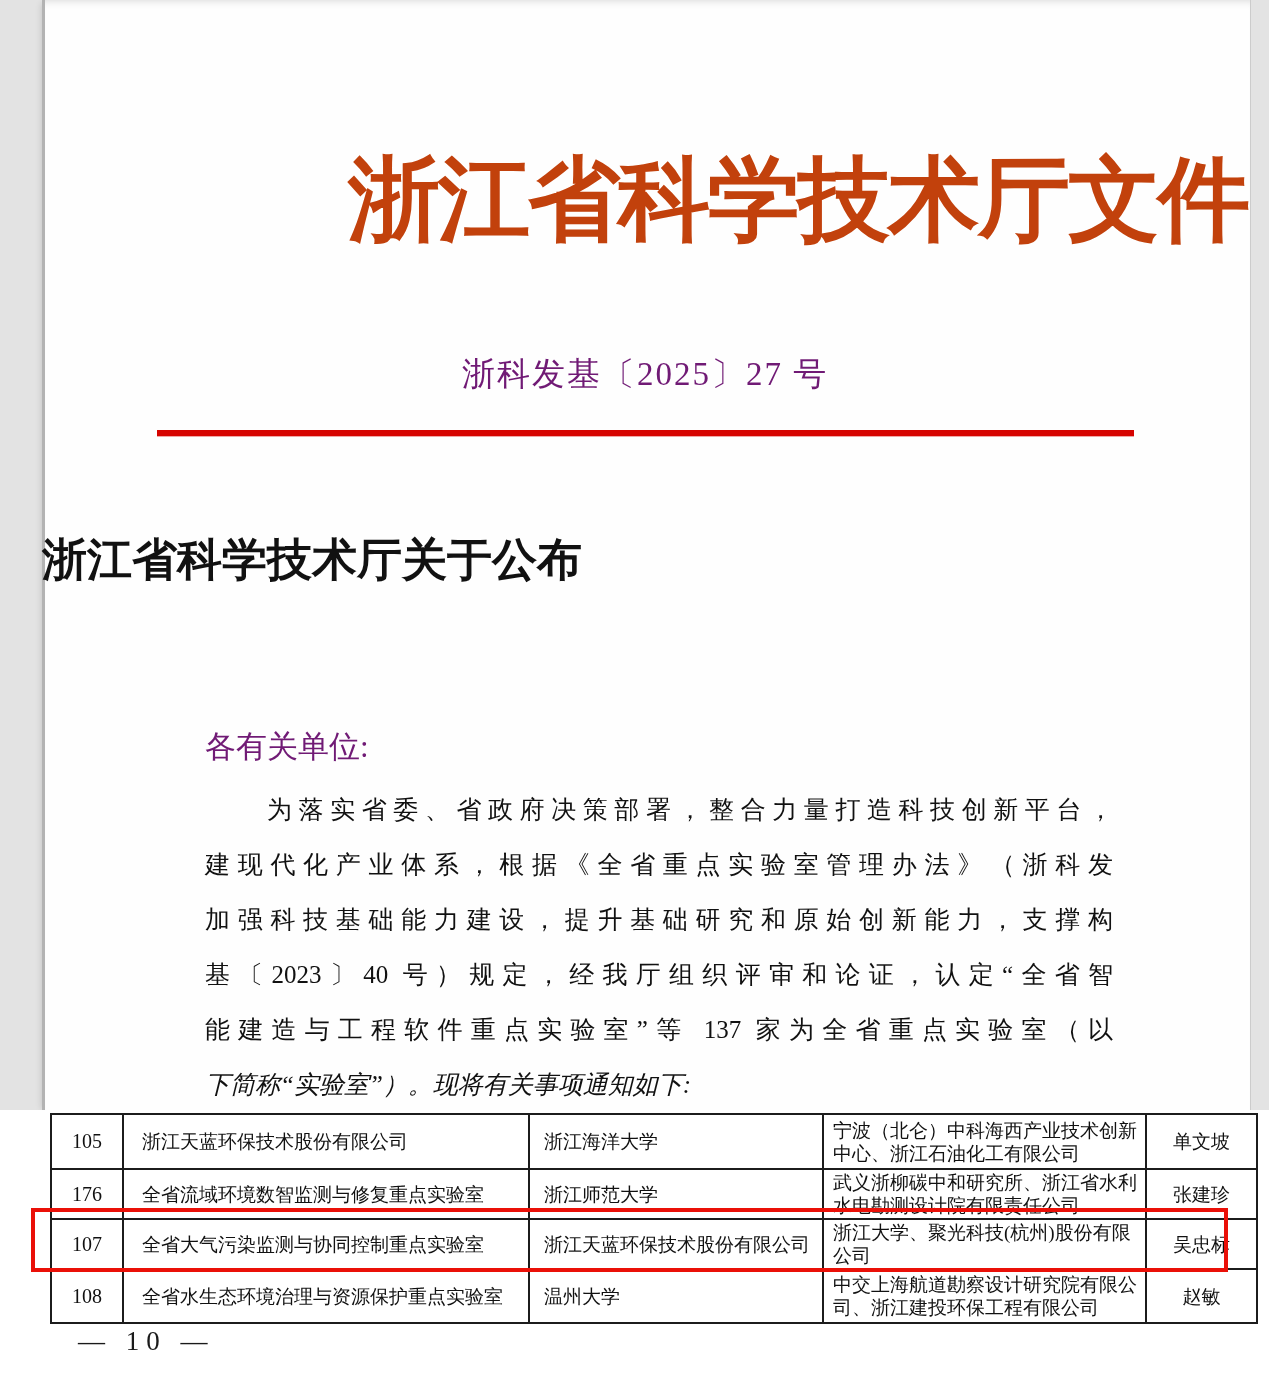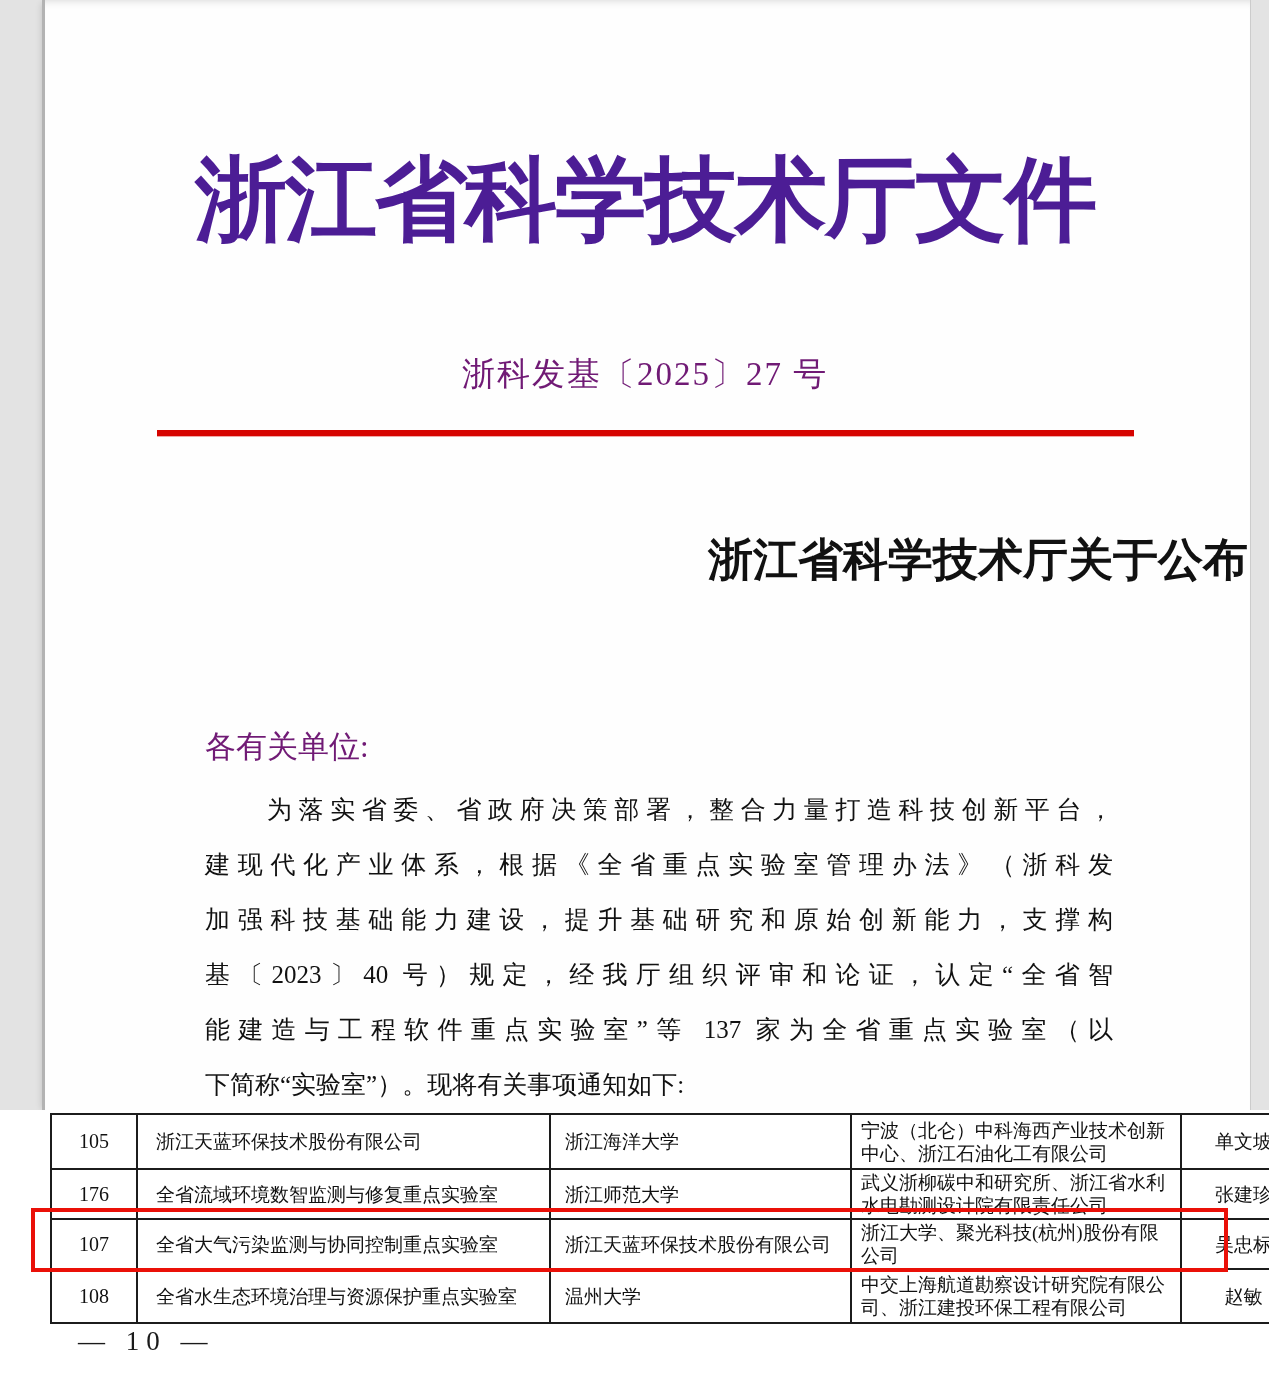--- a/index.html
+++ b/index.html
@@ -19,68 +19,68 @@
     border-right:1px solid #cccccc;
     box-shadow:inset 0 8px 10px -8px rgba(0,0,0,.18), -4px 0 6px -3px rgba(0,0,0,.12);
   }
   
   .band{
     position:absolute;left:0;top:1110px;width:1269px;height:276px;
     background:#ffffff;
   }
   .doc-title{
     position:absolute;left:42px;top:138px;width:1206px;
-    text-align:center;
+    text-align:right;
     font-size:92px;font-weight:700;
     letter-spacing:-2px;
-    color:#4c1d95;
+    color:#c2410c;
     white-space:nowrap;
   }
   .doc-number{
     position:absolute;left:42px;top:352px;width:1206px;
     text-align:center;
     font-size:33px;color:#701a75;
     letter-spacing:2px;
   }
   .red-rule{
     position:absolute;left:157px;top:430px;width:977px;height:6px;
     background:#d60400;
     box-shadow:0 1px 0 rgba(214,4,0,.35);
   }
   .notice-title{
     position:absolute;left:42px;top:524px;width:1206px;
-    text-align:right;
+    text-align:left;
     font-size:45px;font-weight:700;color:#111;
     line-height:72px;
   }
   .salutation{
     position:absolute;left:205px;top:726px;
     font-size:31px;color:#701a75;
   }
   .body-par{
     position:absolute;left:205px;top:782px;width:908px;
     font-size:25px;color:#111;
   }
   .body-line{
     height:55px;line-height:55px;
     text-align:justify;text-align-last:justify;
     white-space:nowrap;
   }
   .body-line.first{text-indent:62px;}
-  .body-line.last{text-align-last:left;white-space:normal;}
+  .body-line.last{text-align-last:left;white-space:normal;font-style:italic;}
   
   .tbl{
     position:absolute;left:50px;top:3px;
     border-collapse:collapse;table-layout:fixed;
     width:1167px;
     font-size:19px;color:#111;
   }
   .tbl td{
     border:2px solid #1c1c1c;
-    padding:1px 7px;
+    padding:1px 0;
     overflow:hidden;
     vertical-align:middle;
     line-height:23px;
   }
   .tbl .c-no{width:70px;text-align:center;font-size:20px;font-family:"Liberation Serif",serif;}
   .tbl .c-lab{width:386px;padding-left:18px;}
   .tbl .c-inst{width:278px;padding-left:14px;}
   .tbl .c-part{width:312px;padding-left:9px;}
   .tbl .c-person{width:109px;text-align:center;}
   .row-105{height:55px;}

